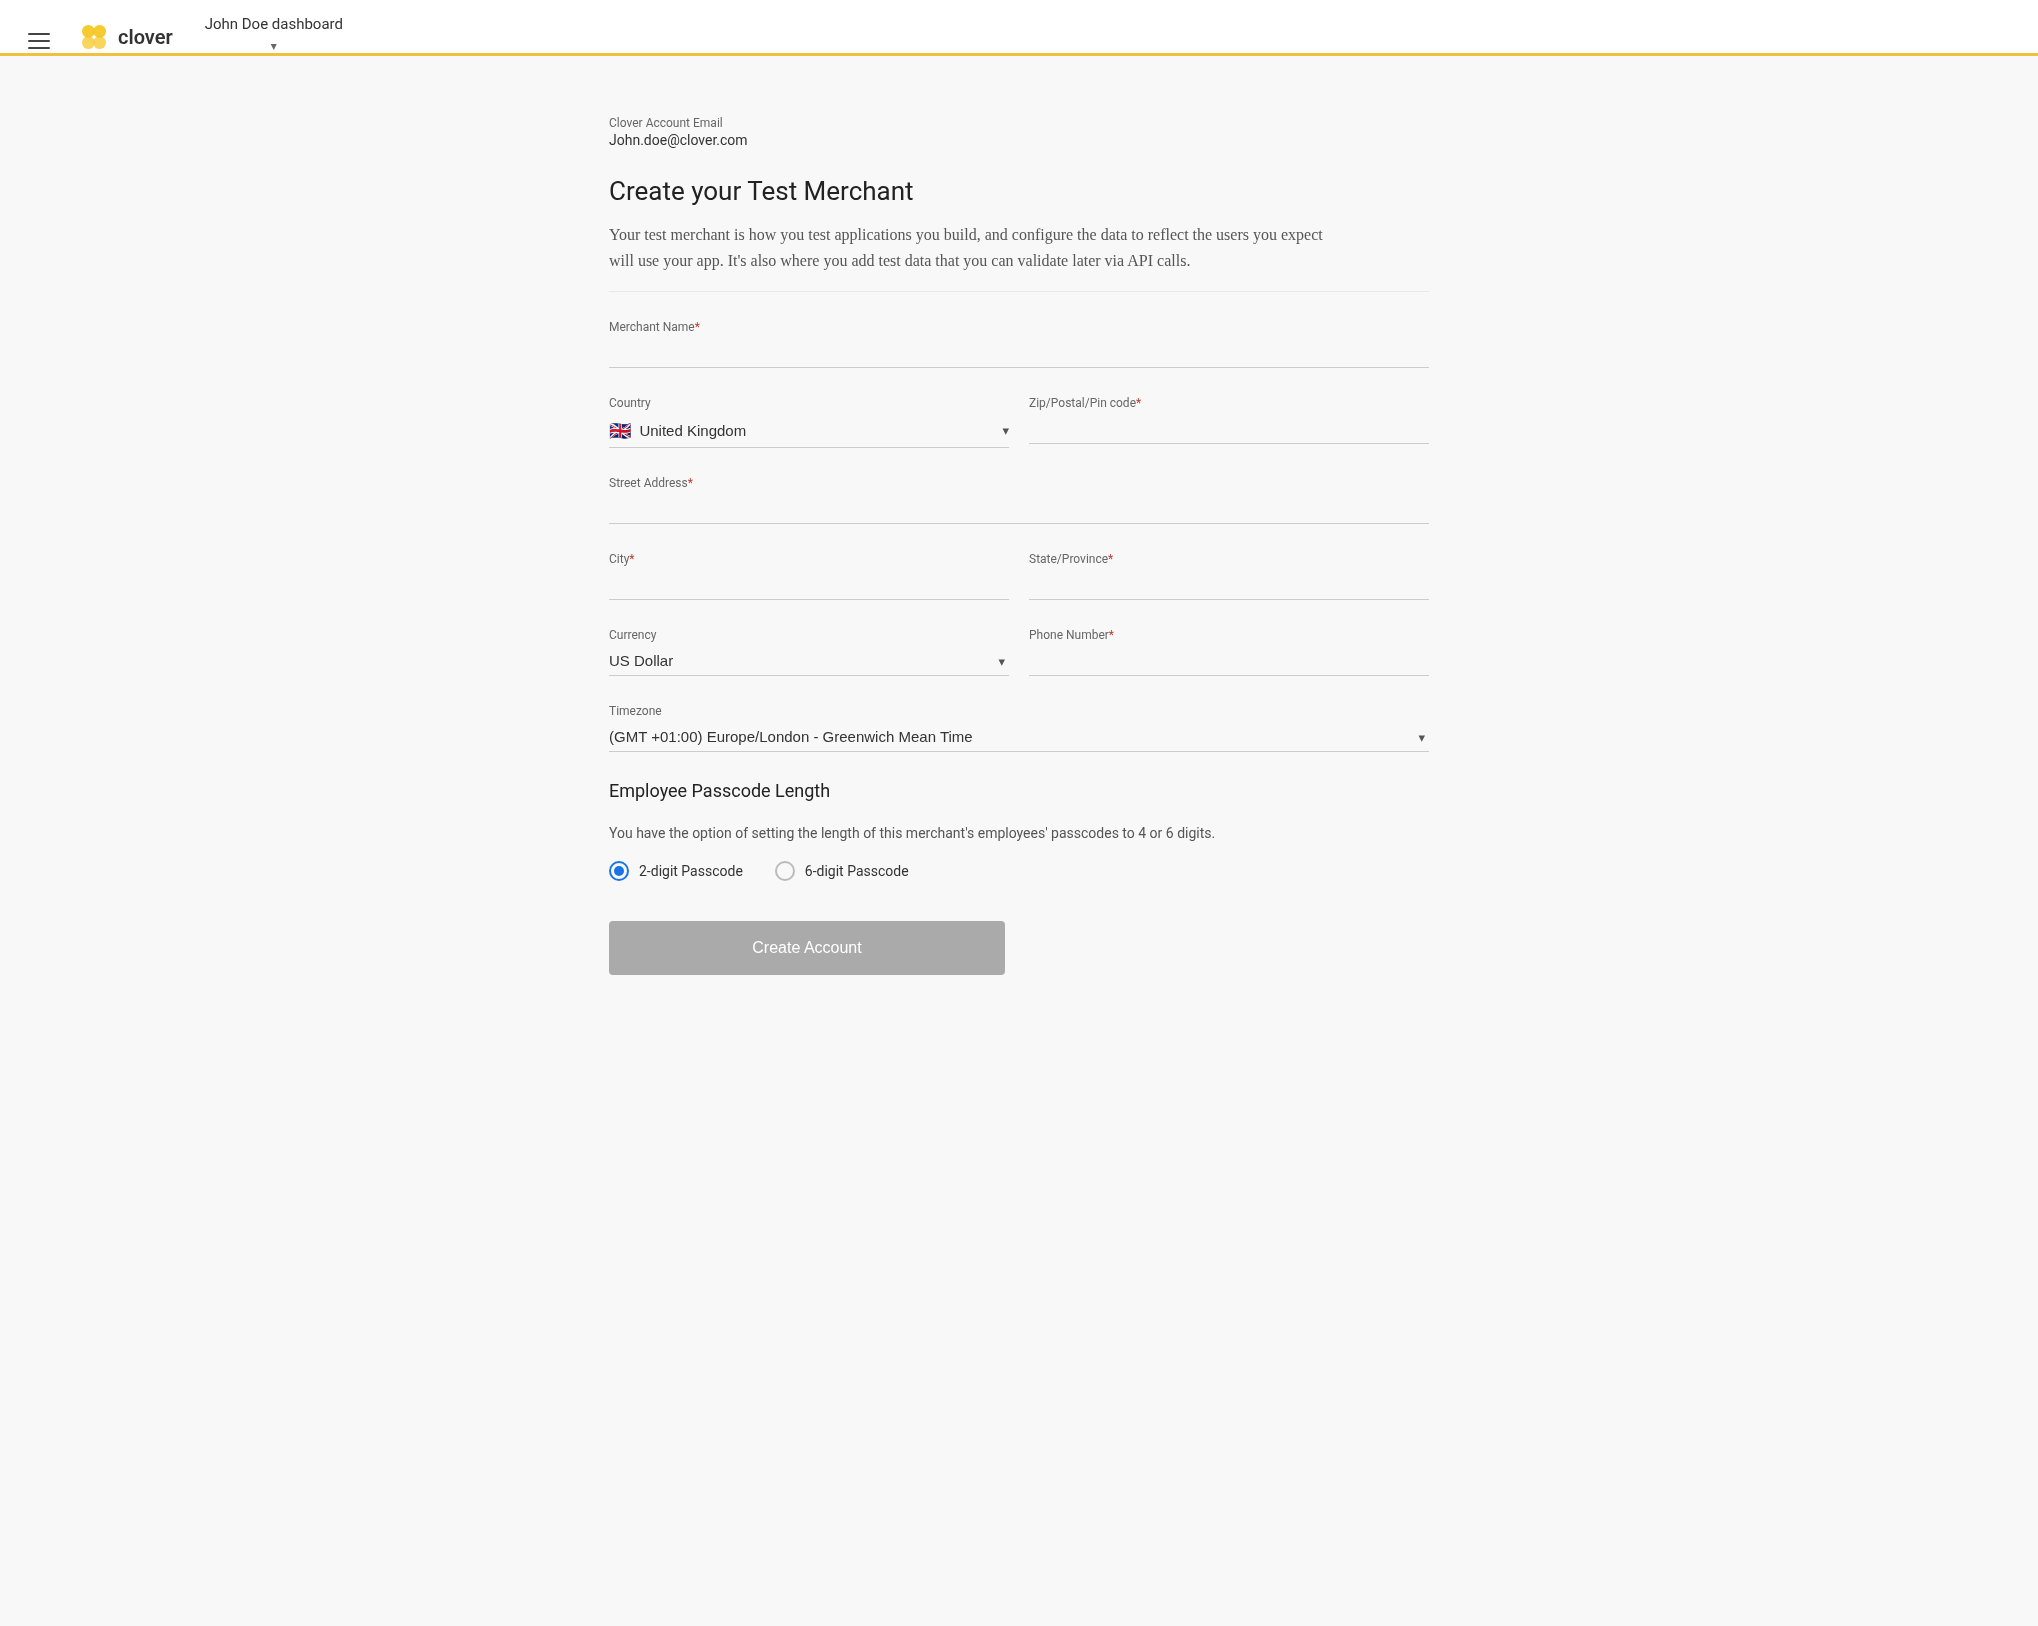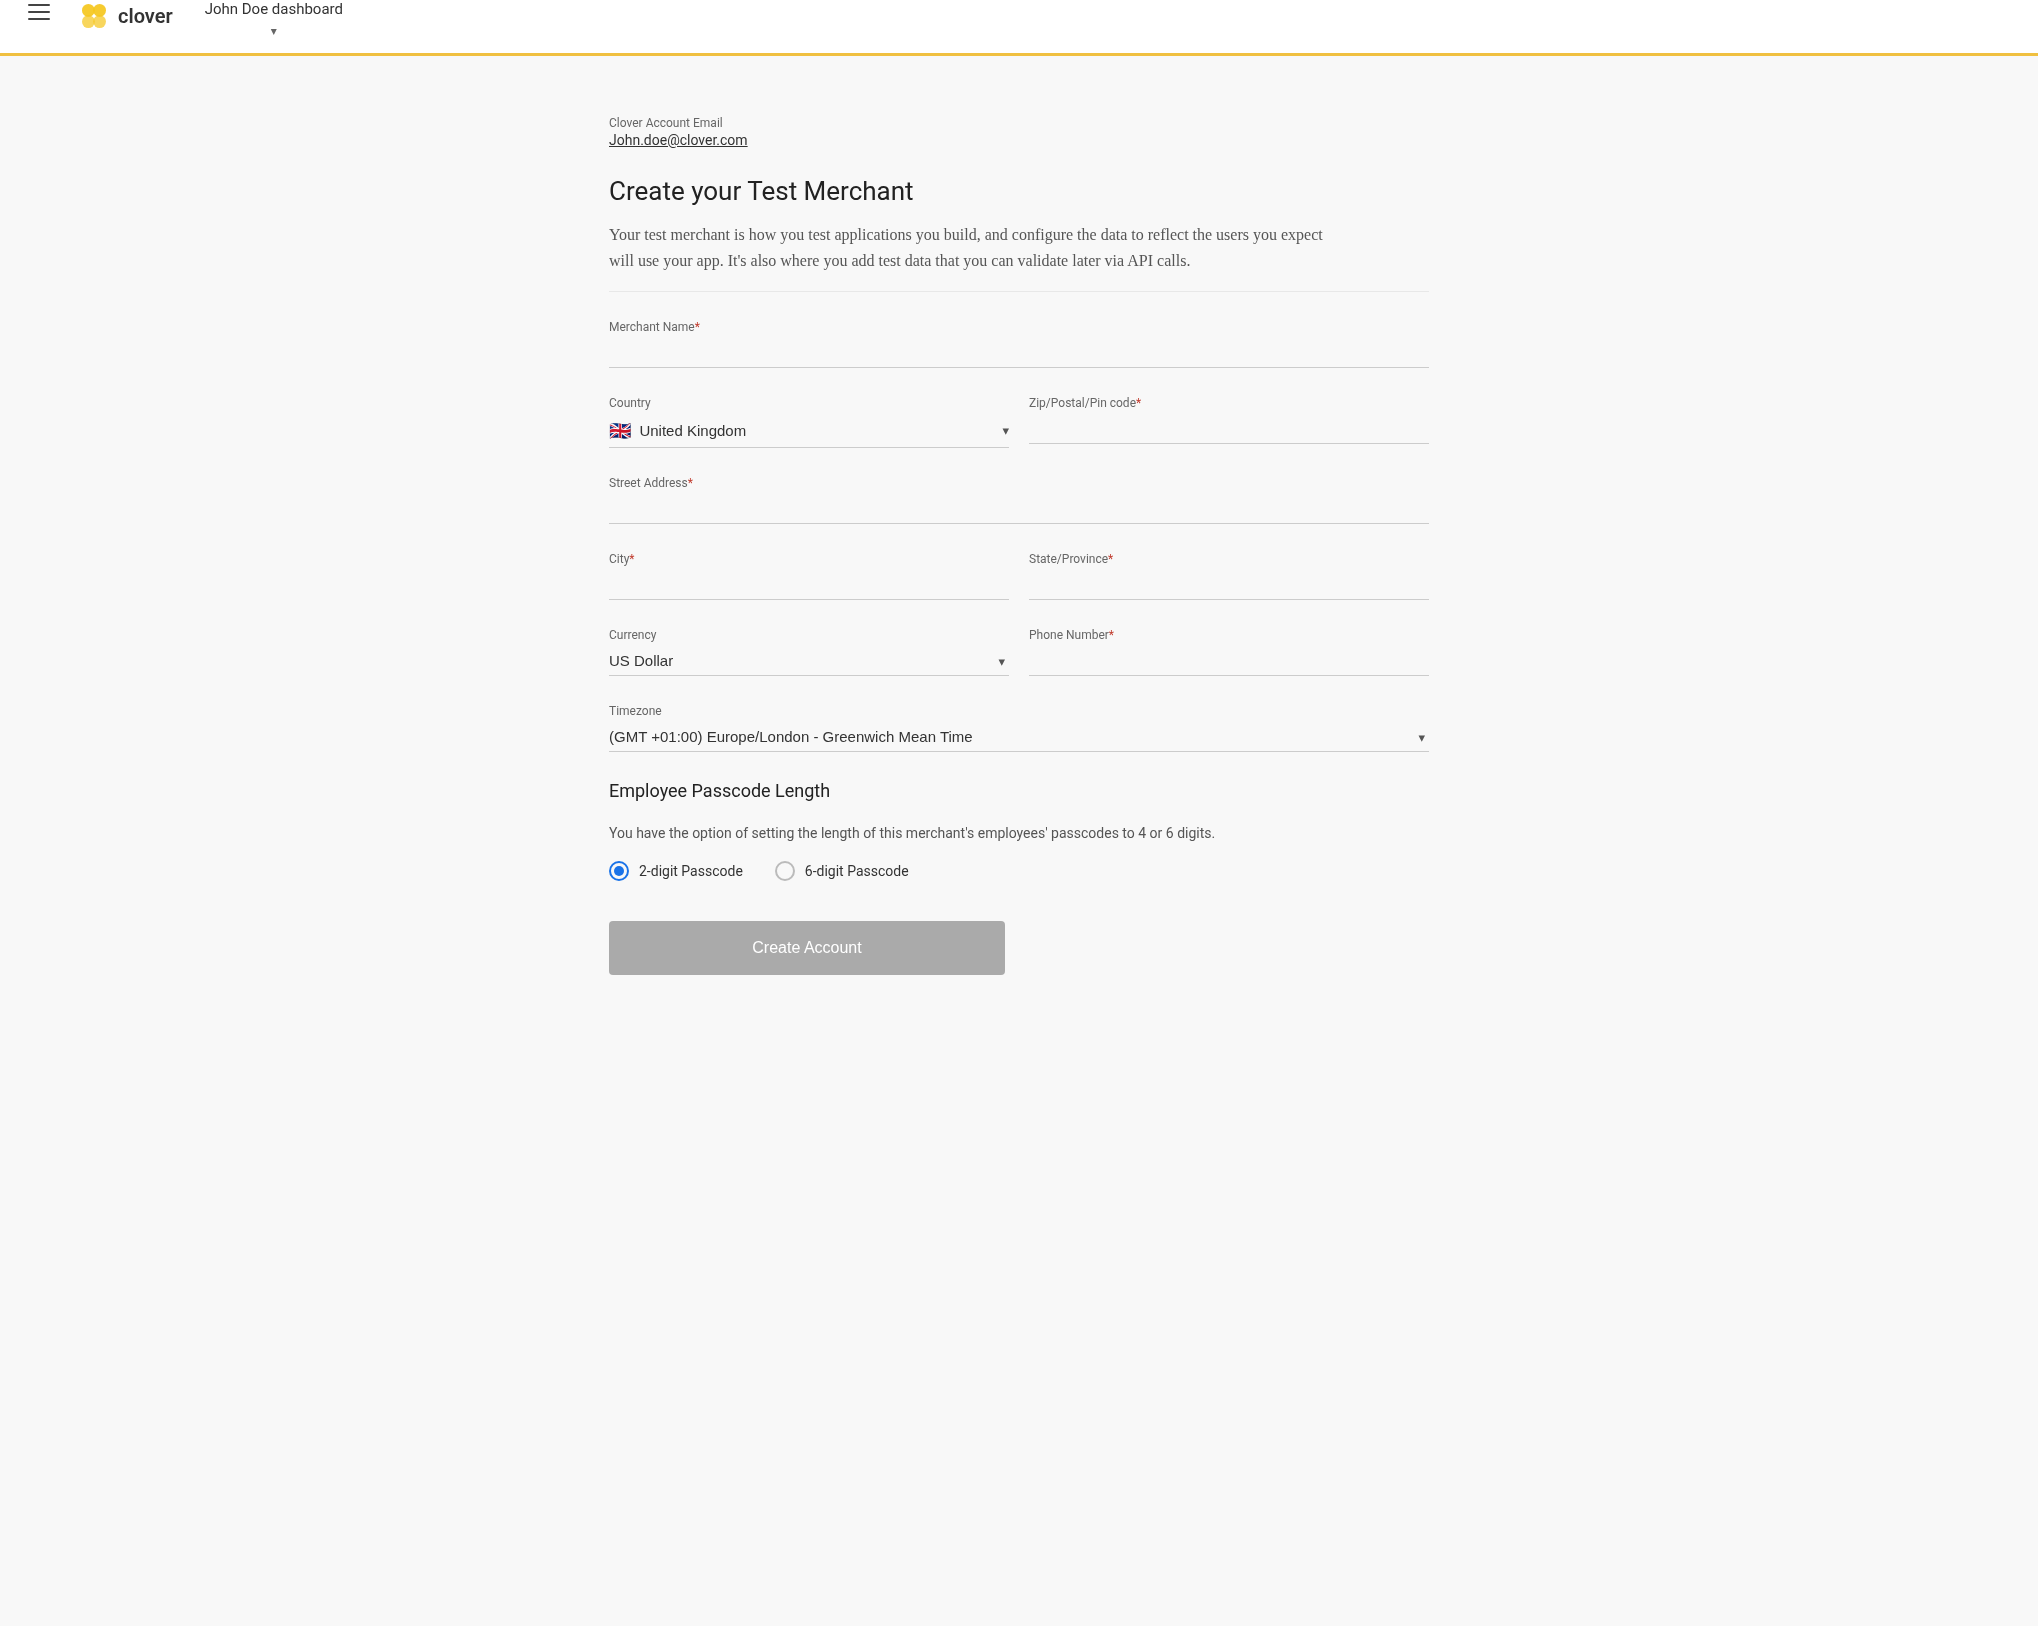--- a/index.html
+++ b/index.html
@@ -15,21 +15,21 @@
       font-size: 14px;
     }
 
     
     .header {
       background: #fff;
       border-bottom: 3px solid #f0c040;
       padding: 0 24px;
       height: 56px;
       display: flex;
-      align-items: flex-start;
+      align-items: flex-end;
       gap: 24px;
     }
 
     .hamburger-icon {
       display: flex;
       flex-direction: column;
       gap: 5px;
       cursor: pointer;
       padding: 4px;
     }
@@ -85,21 +85,20 @@
     .email-label {
       font-size: 12px;
       color: #666;
       margin-bottom: 2px;
     }
 
     .email-value {
       font-size: 14px;
       color: #333;
       margin-bottom: 28px;
-      text-decoration: underline;
     }
 
     .page-title {
       font-size: 26px;
       font-weight: 400;
       color: #222;
       margin-bottom: 16px;
     }
 
     .page-description {

